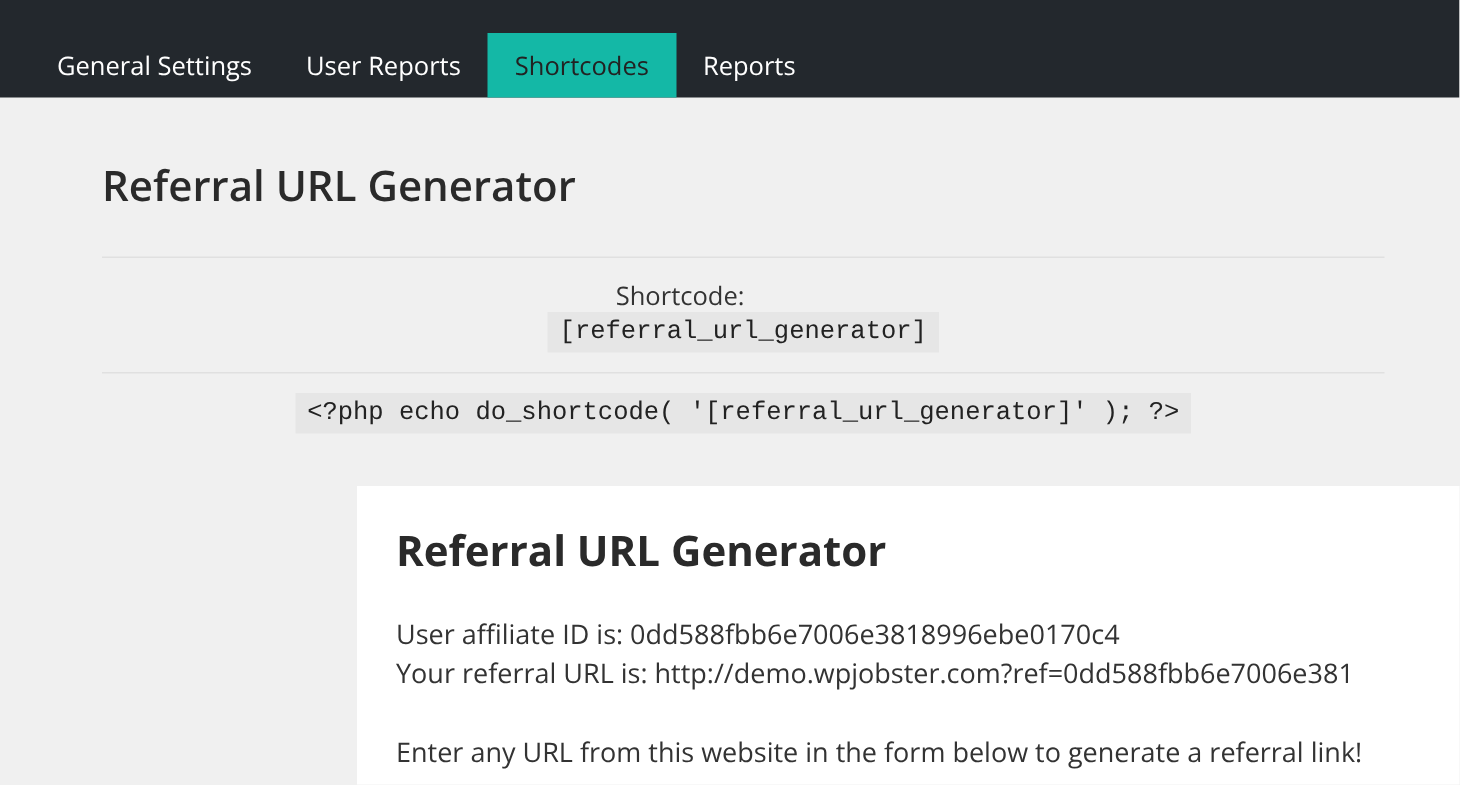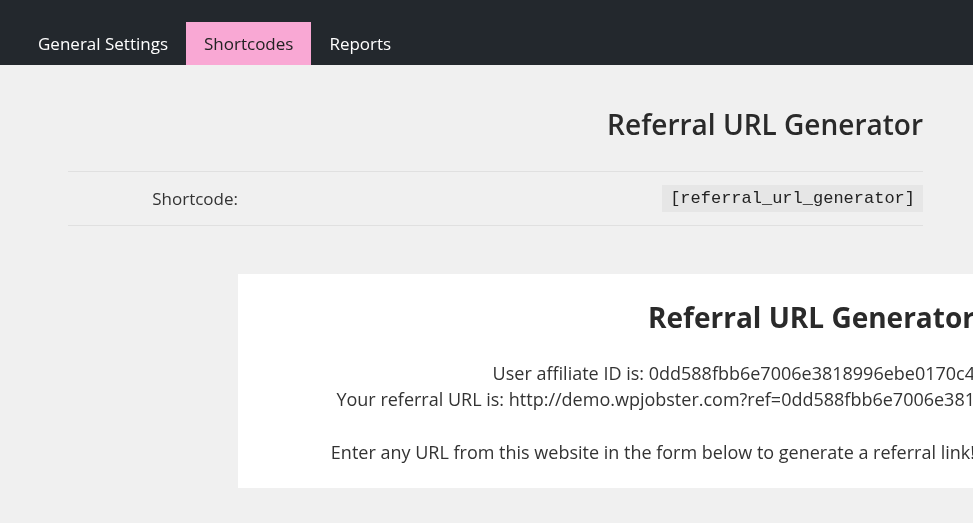--- a/index.html
+++ b/index.html
@@ -1,15 +1,15 @@
 <!DOCTYPE html>
 <html><head>
 <meta charset="utf-8">
 <style>
-  * { margin: 0; padding: 0; box-sizing: border-box; text-align: right; }
+  * { margin: 0; padding: 0; box-sizing: border-box; }
   body {
     font-family: -apple-system, BlinkMacSystemFont, "Segoe UI", "Open Sans", sans-serif;
     background: #f0f0f0;
     color: #333;
     width: 973px;
     height: 523px;
     overflow: hidden;
   }
   .topbar {
     background: #23282d;
@@ -21,37 +21,38 @@
     padding-left: 20px;
     padding-top: 2px;
   }
   .tab {
     color: #fff;
     font-size: 17px;
     padding: 10px 18px;
     cursor: pointer;
   }
   .tab.active {
-    background: #f9a8d4;
+    background: #14b8a6;
     color: #222;
   }
   .page {
     padding: 40px 50px 0 68px;
   }
   .page-title {
     font-size: 28px;
     font-weight: 600;
     color: #2a2a2a;
     margin-bottom: 28px;
   }
   .row {
     display: flex;
     align-items: center;
     padding: 13px 0;
     border-top: 1px solid #e0e0e0;
+    flex-direction: column;
   }
   .row:last-child { border-bottom: 1px solid #e0e0e0; }
   .row-label {
     width: 170px;
     font-size: 17px;
     color: #333;
   }
   .row-value {
     flex: 1;
     text-decoration: underline;
@@ -89,35 +90,39 @@
     margin-top: 28px;
   }
 </style>
 </head>
 <body>
 
 <div class="topbar"></div>
 
 <div class="tabbar">
   <div class="tab">General Settings</div>
+  <div class="tab">User Reports</div>
   <div class="tab active">Shortcodes</div>
   <div class="tab">Reports</div>
 </div>
 
 <div class="page">
   <h1 class="page-title">Referral URL Generator</h1>
 
   <div class="row">
     <div class="row-label">Shortcode:</div>
     <div class="row-value">
       <code class="chip">[referral_url_generator]</code>
     </div>
   </div>
 
   <div class="row">
+    <div class="row-value">
+      <code class="chip">&lt;?php echo do_shortcode( '[referral_url_generator]' ); ?&gt;</code>
+    </div>
   </div>
 
 
   <div class="example-panel">
     <h2 class="example-title">Referral URL Generator</h2>
     <p class="example-line">
       <span>User affiliate ID is: </span><b>0dd588fbb6e7006e3818996ebe0170c4</b>
     </p>
     <p class="example-line">
       <span>Your referral URL is: </span><b>http://demo.wpjobster.com?ref=0dd588fbb6e7006e381</b>

